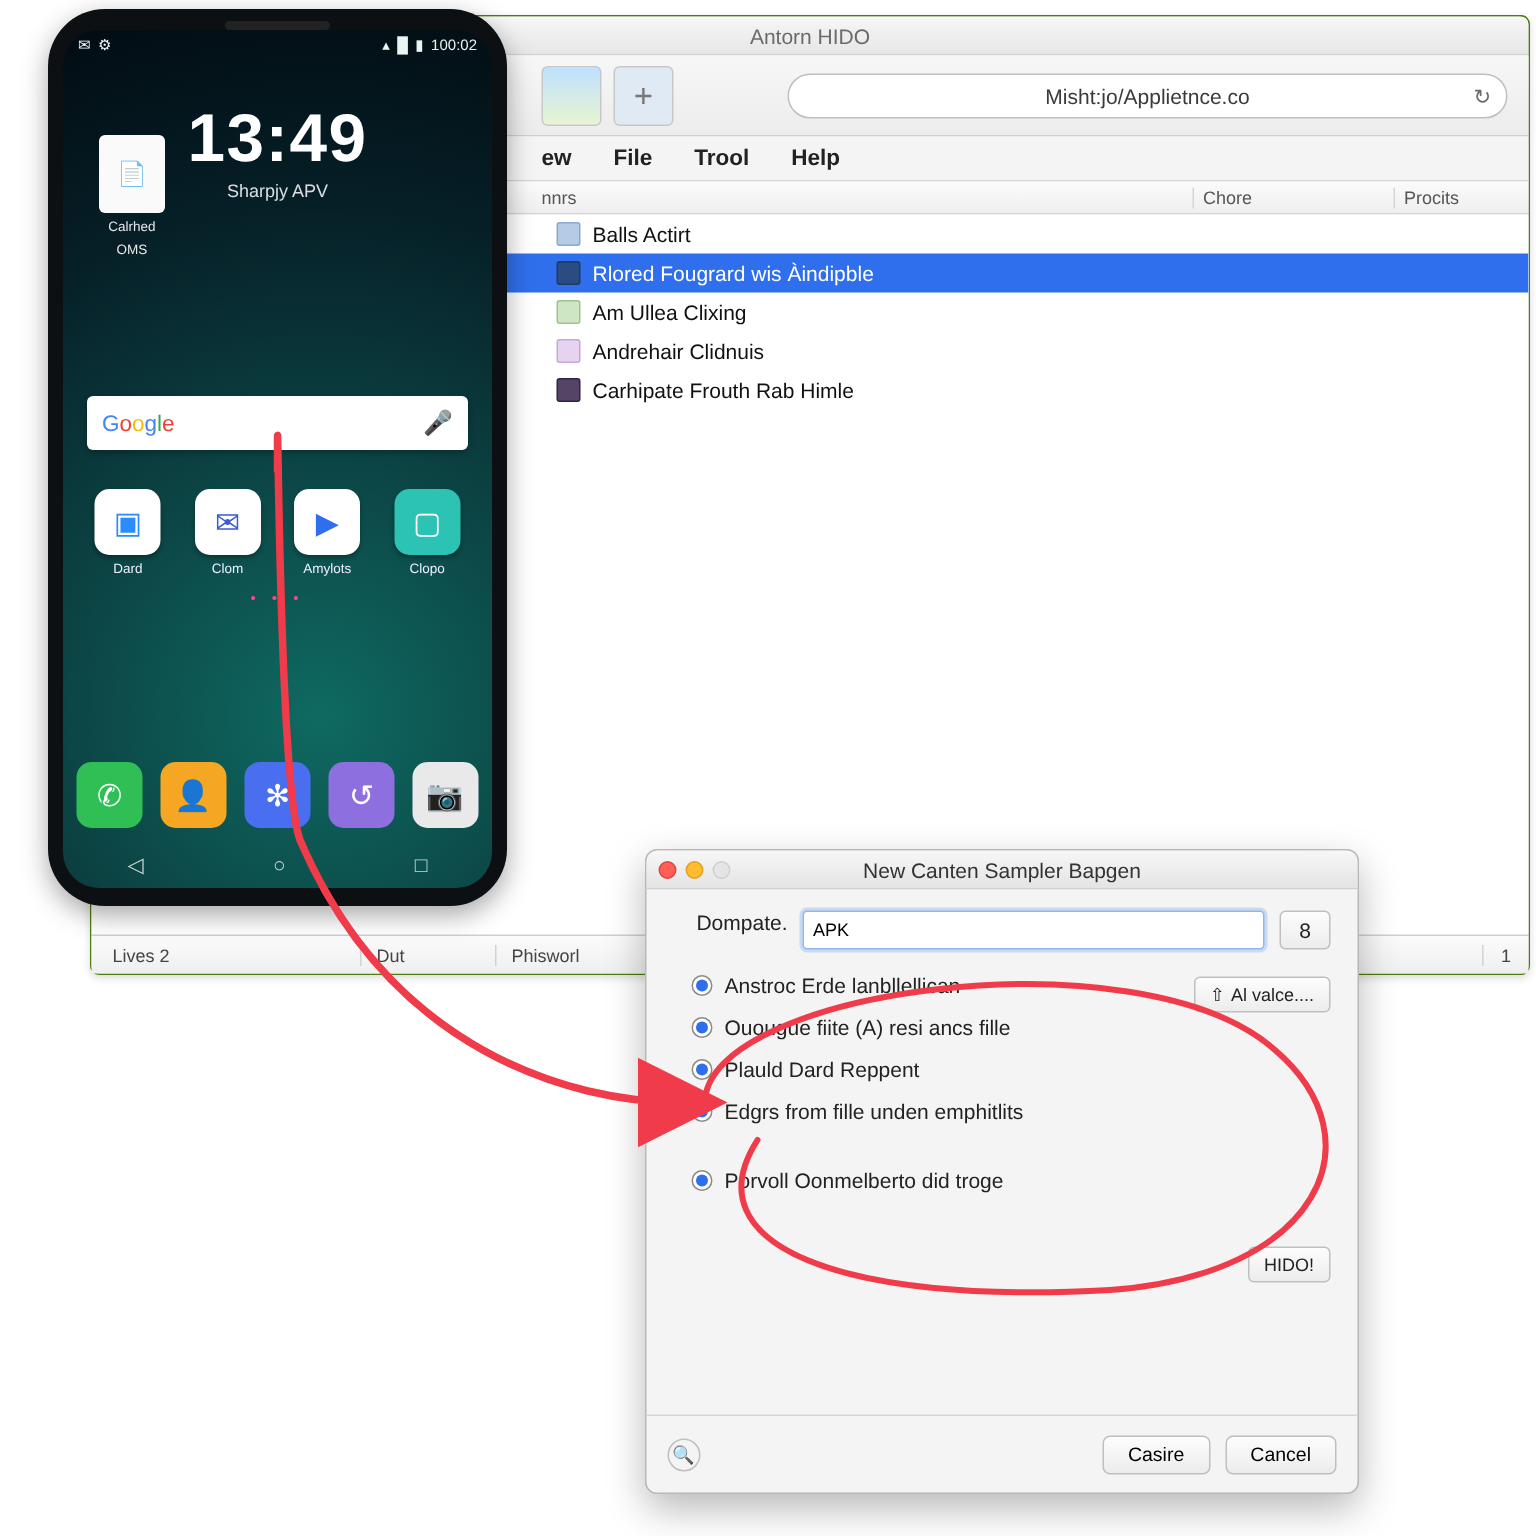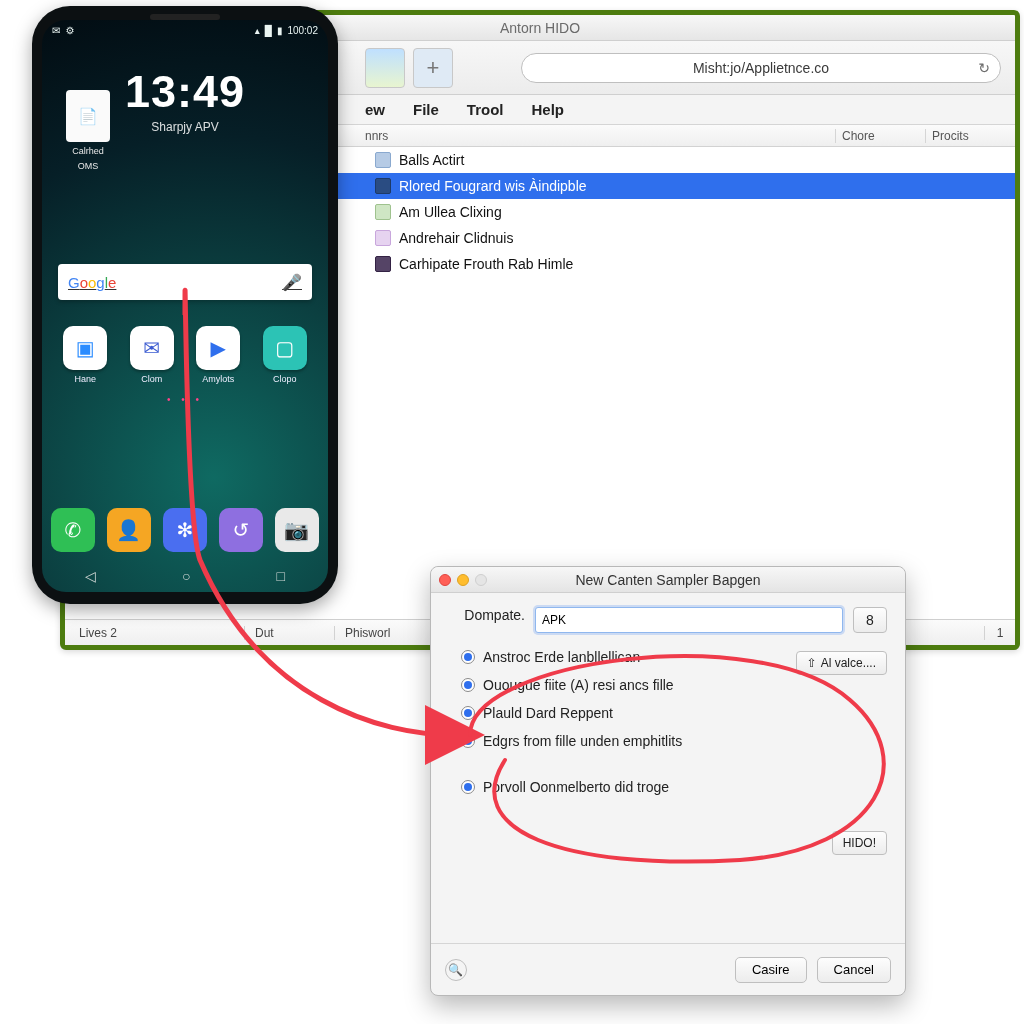--- a/index.html
+++ b/index.html
@@ -1,21 +1,21 @@
 <!DOCTYPE html>
 <html><head>
 <meta charset="utf-8">
 <style>
   * { box-sizing: border-box; margin: 0; padding: 0; font-family: -apple-system, "Lucida Grande", "Segoe UI", sans-serif; }
   body { width: 1024px; height: 1024px; background: #fff; position: relative; overflow: hidden; }
 
   
   .app-window {
     position: absolute; left: 60px; top: 10px; width: 960px; height: 640px;
-    border: 5px solid #4d7c0f; border-radius: 6px; background: #fafafa;
+    border: 1px solid #4d7c0f; border-radius: 6px; background: #fafafa;
     box-shadow: 0 2px 6px rgba(0,0,0,.15);
     display: flex; flex-direction: column;
   }
   .titlebar {
     height: 26px; background: linear-gradient(#f7f7f7,#e6e6e6);
     border-bottom: 1px solid #cfcfcf; border-radius: 6px 6px 0 0;
     display: flex; align-items: center; justify-content: center;
     color: #6b6b6b; font-size: 14px;
   }
   .toolbar {
@@ -36,21 +36,21 @@
 
   .menubar {
     height: 30px; display:flex; align-items:center; gap: 28px;
     padding-left: 300px; font-size: 15px; font-weight: 600; color:#222;
     border-bottom: 1px solid #d5d5d5; background:#f4f4f4;
   }
   .menubar span { cursor: default; }
 
   .columns-header {
     height: 22px; display:flex; align-items:center; font-size:12px; color:#555;
-    background: linear-gradient(#fbfbfb,#efefef); border-bottom:1px solid #d2d2d2;
+    background: linear-gradient(#fbfbfb,#efefef); border-bottom:1px solid #d2d2d2;gap:44px;
   }
   .columns-header .col1{ padding-left:300px; flex:1;}
   .columns-header .col2{ width:90px; border-left:1px solid #d5d5d5; padding-left:6px;}
   .columns-header .col3{ width:90px; border-left:1px solid #d5d5d5; padding-left:6px;}
 
   .list { flex:1; background:#fff; font-size:14px; color:#111; overflow:hidden;}
   .list-row { height:26px; display:flex; align-items:center; padding-left:310px; gap:8px;}
   .list-row.selected { background:#2f6fed; color:#fff;}
   .list-row .ico{ width:16px;height:16px;border-radius:2px;background:#b6cbe5;border:1px solid #8aa9cf;}
   .list-row.selected .ico{ background:#2a4c82; border-color:#1d3a68;}
@@ -88,21 +88,20 @@
   .widget{
     position:absolute; left:16px; top:70px; width:60px;
     display:flex; flex-direction:column; align-items:center;
   }
   .widget .card{width:44px;height:52px;background:#fafafa;border-radius:4px;display:flex;align-items:center;justify-content:center;color:#7a7a7a;}
   .widget .lab{font-size:9px;margin-top:4px;color:#e7e7e7;line-height:11px;text-align:center;}
   .searchbar{
     margin:130px 16px 0; height:36px; background:#fff; border-radius:4px;
     display:flex; align-items:center; padding:0 10px; color:#333; font-size:15px;
     box-shadow:0 2px 4px rgba(0,0,0,.25);
-    text-decoration:underline;
   }
   .searchbar .g span:nth-child(1){color:#4285F4;} .searchbar .g span:nth-child(2){color:#EA4335;}
   .searchbar .g span:nth-child(3){color:#FBBC05;} .searchbar .g span:nth-child(4){color:#4285F4;}
   .searchbar .g span:nth-child(5){color:#34A853;} .searchbar .g span:nth-child(6){color:#EA4335;}
   .searchbar .mic{margin-left:auto;color:#4285F4;font-size:16px;}
   .app-grid{ margin:26px 14px 0; display:grid; grid-template-columns:repeat(4,1fr); gap:14px 8px;}
   .app-ico{ display:flex; flex-direction:column; align-items:center; gap:4px; font-size:9px; color:#eef;}
   .app-ico .sq{ width:44px;height:44px;border-radius:10px;background:#fff;display:flex;align-items:center;justify-content:center;font-size:20px;color:#2f6fed;box-shadow:0 2px 3px rgba(0,0,0,.3);}
   .dots{ text-align:center; margin-top:10px; color:#f48; font-size:10px; letter-spacing:4px;}
   .dock{
@@ -243,21 +242,21 @@
     </div>
 
     <div class="searchbar">
       <span class="g"><span>G</span><span>o</span><span>o</span><span>g</span><span>l</span><span>e</span></span>
       <span class="mic">🎤</span>
     </div>
 
     <div class="app-grid">
       <div class="app-ico">
           <div class="sq" style="color:#2b8cff">▣</div>
-          <span>Hane</span>
+          <span>Dard</span>
         </div>
       <div class="app-ico">
           <div class="sq" style="color:#3b5bd1">✉</div>
           <span>Clom</span>
         </div>
       <div class="app-ico">
           <div class="sq">▶</div>
           <span>Amylots</span>
         </div>
       <div class="app-ico">

